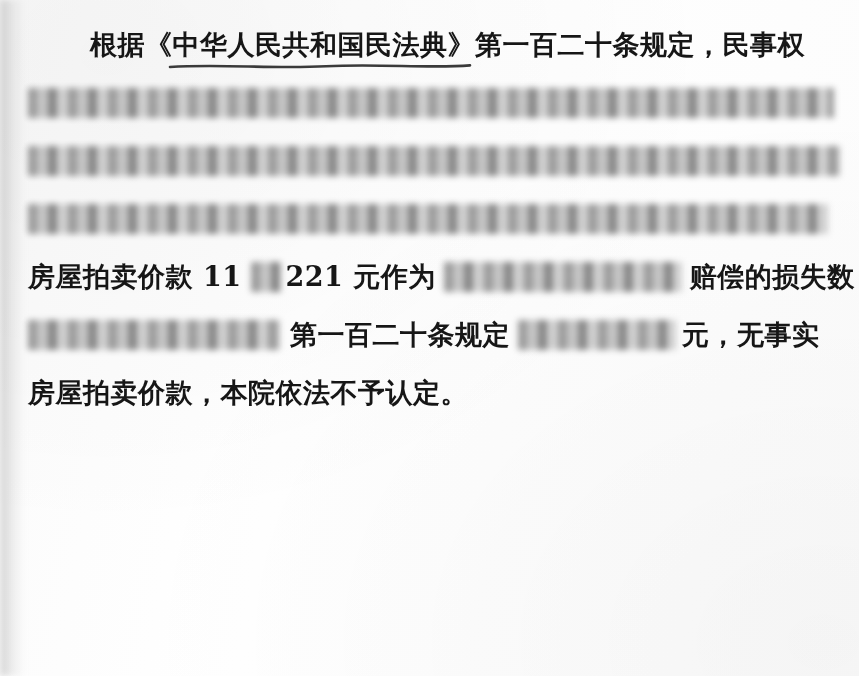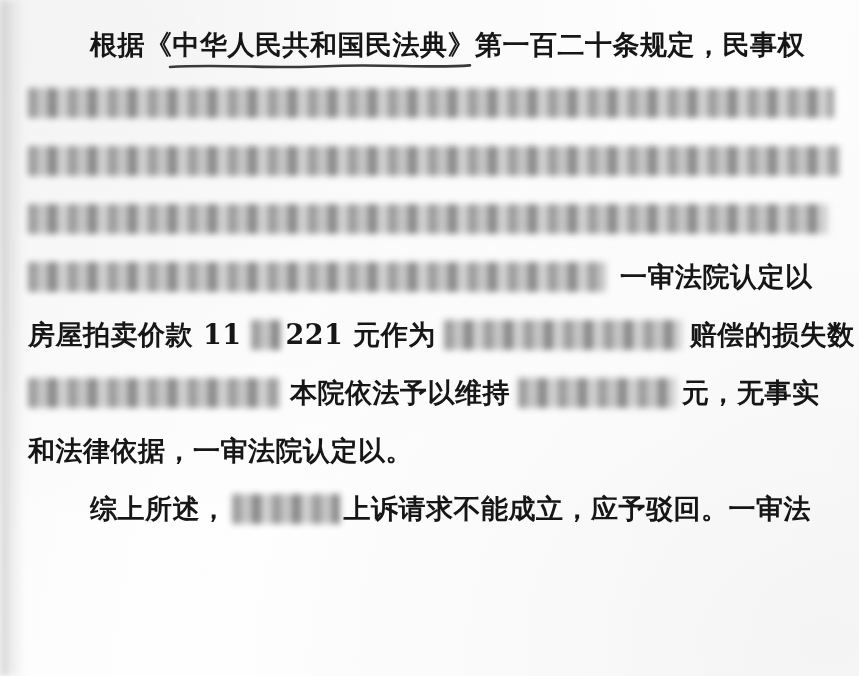--- a/index.html
+++ b/index.html
@@ -119,25 +119,23 @@
 <div id="doc-page">
 
   <div id="paper-texture"></div>
   <div id="left-margin-smudge"></div>
 
   <div id="text-body">
       <div class="line"><span class="indent"></span><span class="seg txt">根据《中华人民共和国民法典》第一百二十条规定，民事权</span></div>
       <div class="line"><span class="seg redact" style="width: 806px;"></span></div>
       <div class="line"><span class="seg redact" style="width: 812px;"></span></div>
       <div class="line"><span class="seg redact" style="width: 800px;"></span></div>
-      <div class="line"><span class="seg redact" style="width: 578px;"></span><span class="seg" style="width: 14px;"></span><span class="seg txt">一审法院认定以</span></div>
       <div class="line"><span class="seg txt">房屋拍卖价款 11</span><span class="seg" style="width: 10px;"></span><span class="seg redact" style="width: 30px;"></span><span class="seg" style="width: 4px;"></span><span class="seg txt">221 元作为</span><span class="seg" style="width: 8px;"></span><span class="seg redact" style="width: 238px;"></span><span class="seg" style="width: 8px;"></span><span class="seg txt">赔偿的损失数</span></div>
-      <div class="line"><span class="seg redact" style="width: 252px;"></span><span class="seg" style="width: 10px;"></span><span class="seg txt">本院依法予以维持</span><span class="seg" style="width: 8px;"></span><span class="seg redact" style="width: 158px;"></span><span class="seg" style="width: 6px;"></span><span class="seg txt">元，无事实</span></div>
-      <div class="line"><span class="seg txt">和法律依据，一审法院认定以。</span></div>
-      <div class="line"><span class="indent"></span><span class="seg txt">综上所述，</span><span class="seg" style="width: 4px;"></span><span class="seg redact" style="width: 108px;"></span><span class="seg" style="width: 4px;"></span><span class="seg txt">上诉请求不能成立，应予驳回。一审法</span></div>
+      <div class="line"><span class="seg redact" style="width: 252px;"></span><span class="seg" style="width: 10px;"></span><span class="seg txt">第一百二十条规定</span><span class="seg" style="width: 8px;"></span><span class="seg redact" style="width: 158px;"></span><span class="seg" style="width: 6px;"></span><span class="seg txt">元，无事实</span></div>
+      <div class="line"><span class="seg txt">房屋拍卖价款，本院依法不予认定。</span></div>
     </div>
 
   <div id="law-underline">
     <svg width="304" height="9" viewBox="0 0 304 9" xmlns="http://www.w3.org/2000/svg">
       <path d="M2,5 C52,1.5 104,7.2 158,4.2 C212,1.4 260,6.6 302,3.4" stroke="#3a3a3a" stroke-width="2.6" fill="none" stroke-linecap="round"></path>
     </svg>
   </div>
 
 </div>
 

